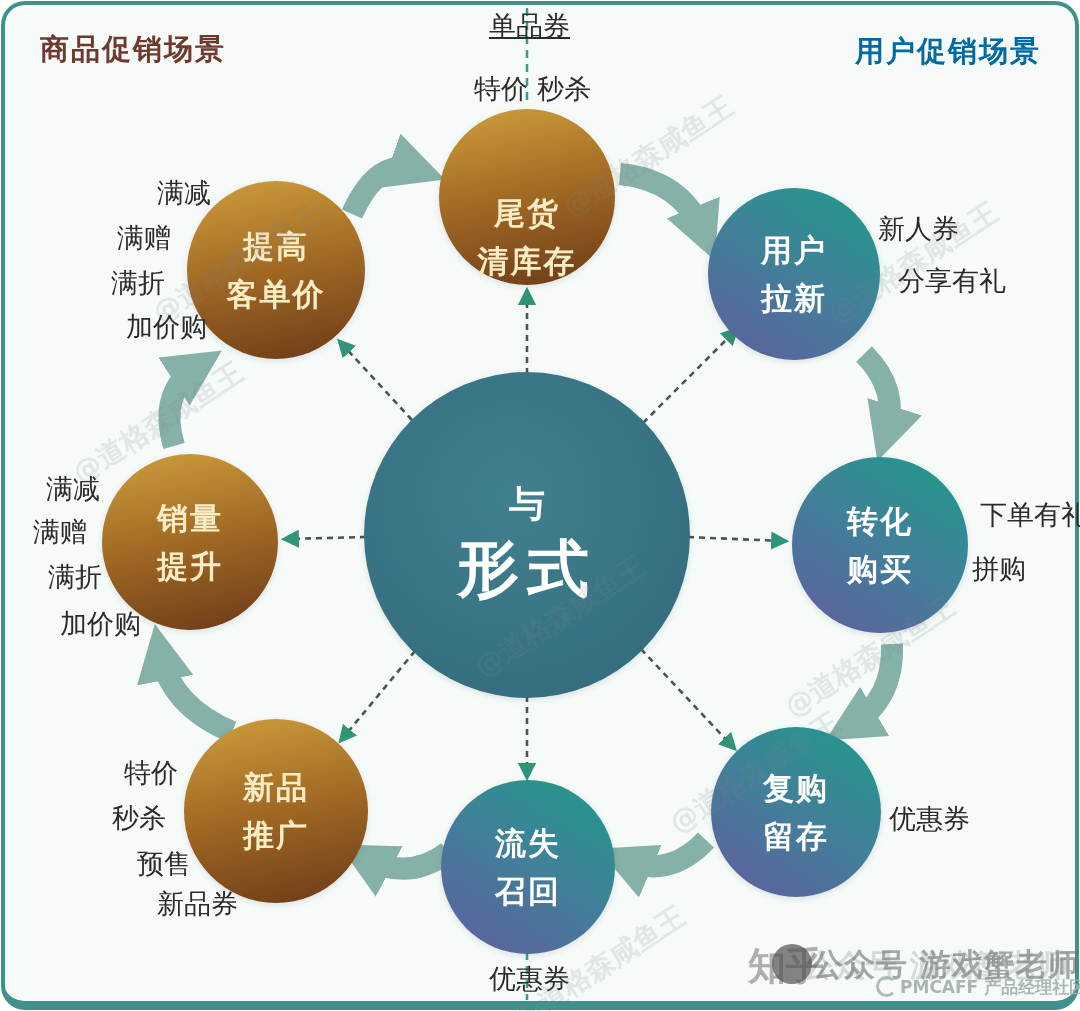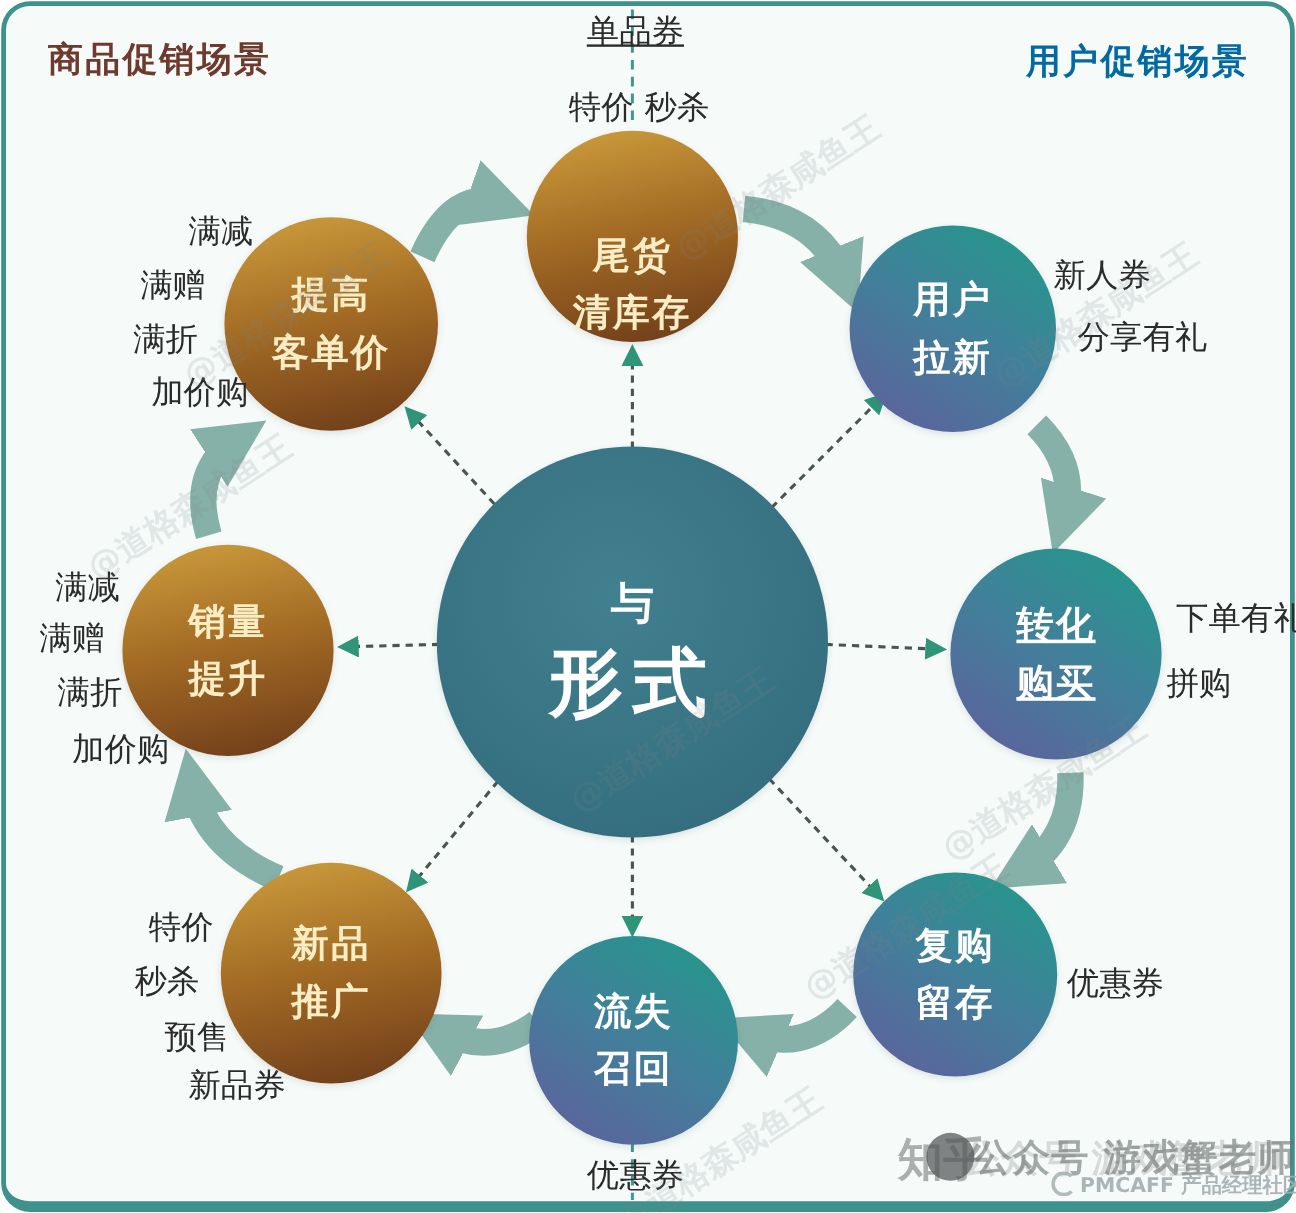--- a/index.html
+++ b/index.html
@@ -22,21 +22,21 @@
     box-shadow:0 2px 6px rgba(60,80,80,.15);
   }
   .gold{background:linear-gradient(168deg,#c9983a 6%,#a26a24 48%,#6b3a19 100%);color:#f9edc6;}
   .cool{background:linear-gradient(212deg,#23988a 6%,#41809a 48%,#615d9d 100%);color:#ffffff;}
   .node-line{font-size:31px;font-weight:700;letter-spacing:2px;line-height:1.55;}
   .hub{left:364px;top:372px;width:326px;height:326px;background:radial-gradient(circle at 45% 38%,#41808f,#356f7f 75%);color:#fff;}
   .hub-big{font-size:62px;font-weight:700;letter-spacing:8px;line-height:1;}
   .hub-mid{font-size:36px;font-weight:700;margin:16px 0;line-height:1;}
   .n-top{left:439px;top:109px;width:176px;height:176px;justify-content:flex-end;}
   .n-tr {left:708px;top:188px;width:172px;height:172px;}
-  .n-r  {left:792px;top:457px;width:176px;height:176px;text-decoration:underline;}
+  .n-r  {left:792px;top:457px;width:176px;height:176px;}
   .n-br {left:711px;top:727px;width:170px;height:170px;align-items:center;}
   .n-b  {left:441px;top:780px;width:174px;height:174px;}
   .n-bl {left:184px;top:719px;width:184px;height:184px;}
   .n-l  {left:102px;top:454px;width:176px;height:176px;}
   .n-tl {left:187px;top:181px;width:178px;height:178px;}
   .tag{position:absolute;font-size:27px;color:#2b2b2b;font-weight:500;white-space:nowrap;z-index:3;}
   .wm{position:absolute;font-size:28px;font-weight:700;color:rgba(125,132,136,0.17);
       transform:rotate(-33deg);white-space:nowrap;z-index:4;}
   .footer-platform{position:absolute;left:748px;top:941px;font-size:38px;font-weight:700;
       color:rgba(95,100,100,0.5);z-index:5;}

